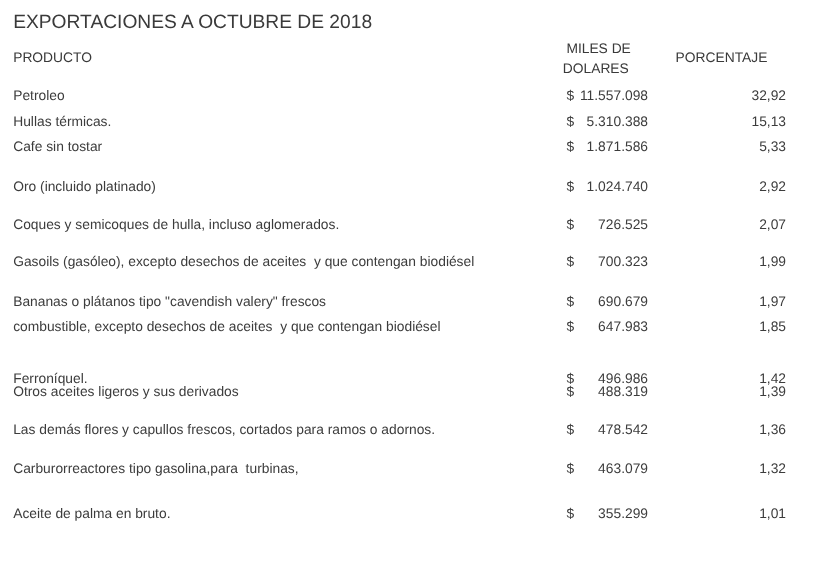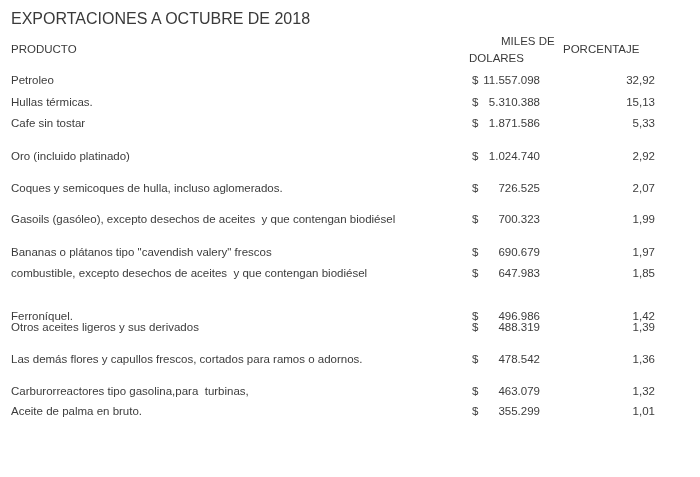--- a/index.html
+++ b/index.html
@@ -5,21 +5,21 @@
     html, body { margin: 0; padding: 0; background: #ffffff; }
     body {
       width: 700px; height: 477px; overflow: hidden; position: relative;
       font-family: "Liberation Sans", "DejaVu Sans", sans-serif;
       color: #3c3c3c; font-size: 11.5px;
     }
     .title { position: absolute; left: 11px; top: 10px; font-size: 16px; color: #3a3a3a; }
     .hdr { position: absolute; font-size: 11.5px; color: #3a3a3a; }
     .hdr-product { left: 11px; top: 43px; }
     .hdr-miles { left: 469px; top: 33px; line-height: 17px; }
-    .hdr-miles .l1 { padding-left: 3px; margin-left: 29px; }
+    .hdr-miles .l1 { padding-left: 3px; }
     .hdr-pct { left: 563px; top: 43px; }
     .row { position: absolute; left: 0; width: 698px; height: 16px; }
     .row .prod { position: absolute; left: 11px; top: 0; white-space: pre; }
     .row .dollar { position: absolute; left: 472px; top: 0; }
     .row .amt { position: absolute; left: 480px; width: 90px; top: 0; text-align: left; }
     .row .amt-inner { position: absolute; right: 30px; top: 0; white-space: nowrap; }
     .row .pct { position: absolute; left: 580px; width: 75px; top: 0; text-align: right; }
   </style>
 </head>
 <body>
@@ -123,21 +123,21 @@
       <span class="pct">1,36</span>
     </div>
     <div class="row" style="top: 385px;">
       <span class="prod">Carburorreactores tipo gasolina,para  turbinas,</span>
       <span class="dollar">$</span>
       <span class="amt">
         <span class="amt-inner">463.079</span>
       </span>
       <span class="pct">1,32</span>
     </div>
-    <div class="row" style="top: 405px;">
+    <div class="row" style="top: 423px;">
       <span class="prod">Aceite de palma en bruto.</span>
       <span class="dollar">$</span>
       <span class="amt">
         <span class="amt-inner">355.299</span>
       </span>
       <span class="pct">1,01</span>
     </div>
   </div>
 
 </body></html>

